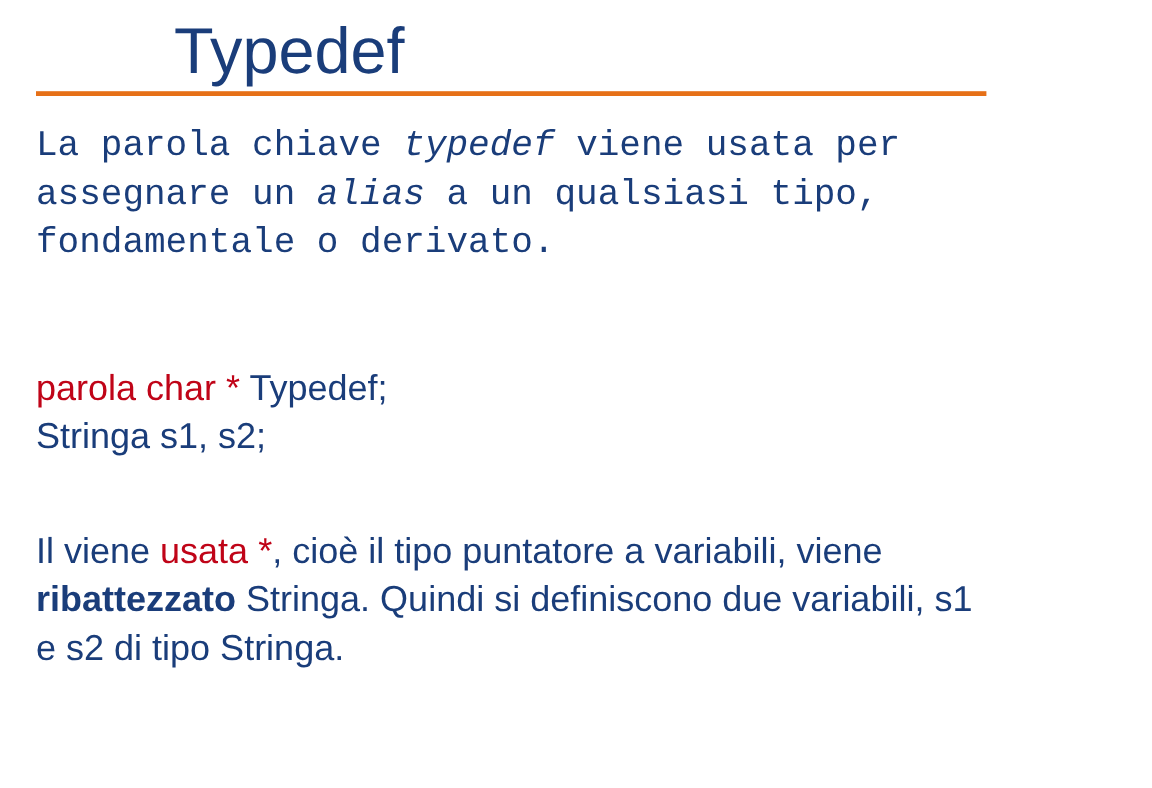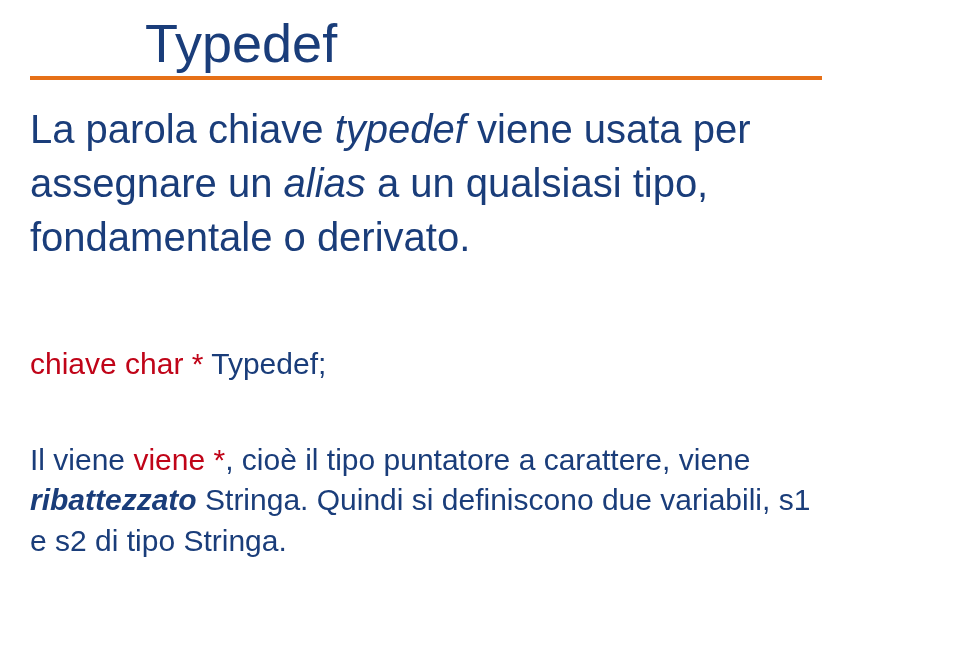--- a/index.html
+++ b/index.html
@@ -24,24 +24,25 @@
     margin: 0 0 2px 0;
     font-weight: normal;
     padding-left: 115px;
   }
   .hr-line {
     height: 4px;
     background: #e67017;
     margin: 0 0 22px 0;
   }
   .para {
-    font-size: 40px;
+    font-size: 30px;
     color: #1a3d7a;
     line-height: 1.35;
     margin: 0 0 80px 0;
+    font-family: Liberation Mono, monospace;
   }
   .italic { font-style: italic; }
   .example-heading {
     font-size: 30px;
     color: #1a3d7a;
     font-weight: bold;
     text-decoration: underline;
     margin: 0 0 40px 0;
   }
   .code-line {
@@ -51,44 +52,45 @@
     line-height: 1.35;
   }
   .code-block { margin-bottom: 55px; }
   .body-text {
     font-size: 30px;
     color: #1a3d7a;
     line-height: 1.35;
     margin: 0;
   }
   .red { color: #c00418; }
-  .bold-italic { font-weight: bold; font-style: italic; }
+  .bold-italic { font-weight: bold; }
 </style>
 </head>
 <body>
 <div class="slide">
 
   <h1 class="title">Typedef</h1>
   <div class="hr-line"></div>
 
   <p class="para">
     <span>La parola chiave </span>
     <span class="italic">typedef</span>
     <span> viene usata per assegnare un </span>
     <span class="italic">alias</span>
     <span> a un qualsiasi tipo, fondamentale o derivato.</span>
   </p>
 
 
   <div class="code-block">
     <p class="code-line">
-      <span class="red">chiave char *</span><span> Typedef;</span>
+      <span class="red">parola char *</span><span> Typedef;</span>
     </p>
+    <p class="code-line">Stringa s1, s2;</p>
   </div>
 
   <p class="body-text">
     <span>Il viene </span>
-    <span class="red">viene *</span><span>, cioè il tipo puntatore a carattere, viene </span>
+    <span class="red">usata *</span><span>, cioè il tipo puntatore a variabili, viene </span>
     <span class="bold-italic">ribattezzato</span>
     <span> Stringa. Quindi si definiscono due variabili, s1 e s2 di tipo Stringa.</span>
   </p>
 
 </div>
 
 </body></html>

